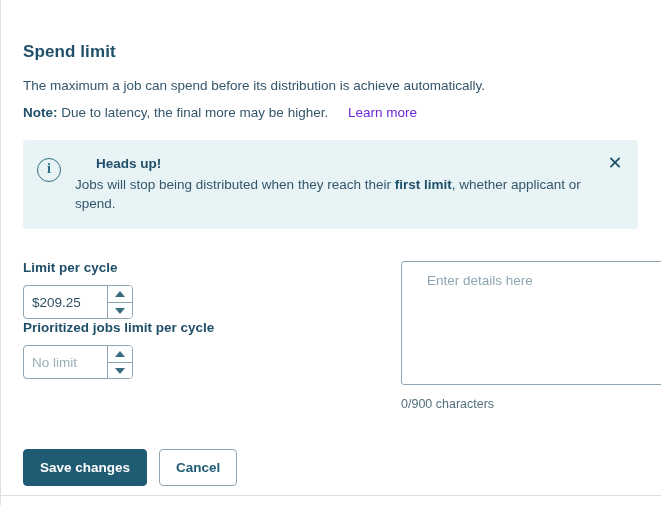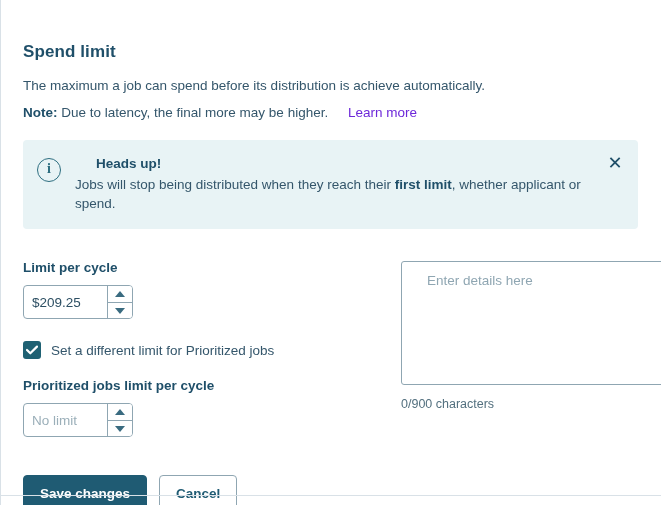--- a/index.html
+++ b/index.html
@@ -309,28 +309,20 @@
           <div class="stepper-btns">
             <button class="stepper-btn">
                 <span class="arrow-up"></span>
               </button>
             <button class="stepper-btn">
                 <span class="arrow-down"></span>
               </button>
           </div>
         </div>
 
-        <div class="checkbox-row">
-          <span class="checkbox">
-            <svg width="12" height="10" viewBox="0 0 12 10">
-              <path d="M1 5 L4.3 8.3 L11 1.6" stroke="#ffffff" stroke-width="2.2" fill="none" stroke-linecap="round" stroke-linejoin="round"></path>
-            </svg>
-          </span>
-          <span class="checkbox-label">Set a different limit for Prioritized jobs</span>
-        </div>
 
         <div class="field-label">Prioritized jobs limit per cycle</div>
         <div class="stepper">
           <input type="text" placeholder="No limit" style="">
           <div class="stepper-btns">
             <button class="stepper-btn">
                 <span class="arrow-up"></span>
               </button>
             <button class="stepper-btn">
                 <span class="arrow-down"></span>

